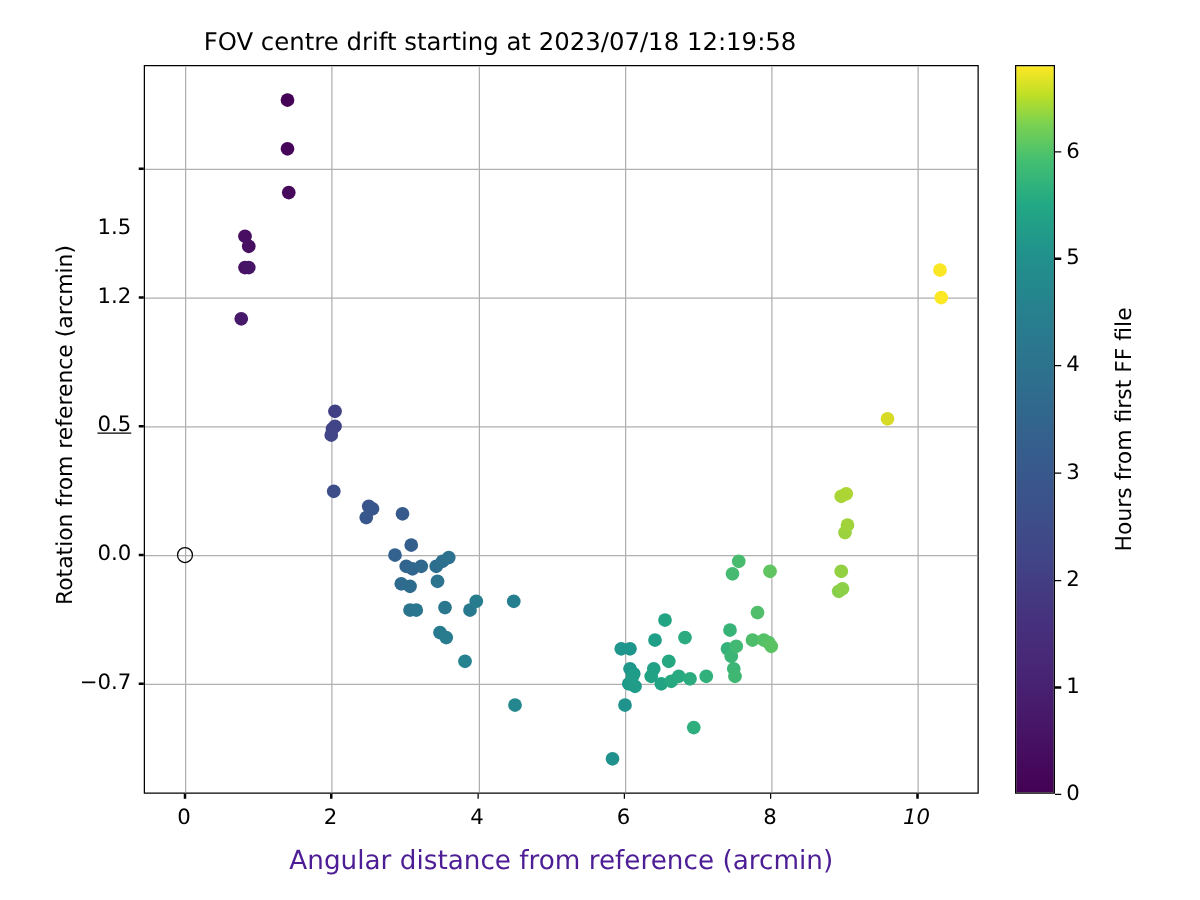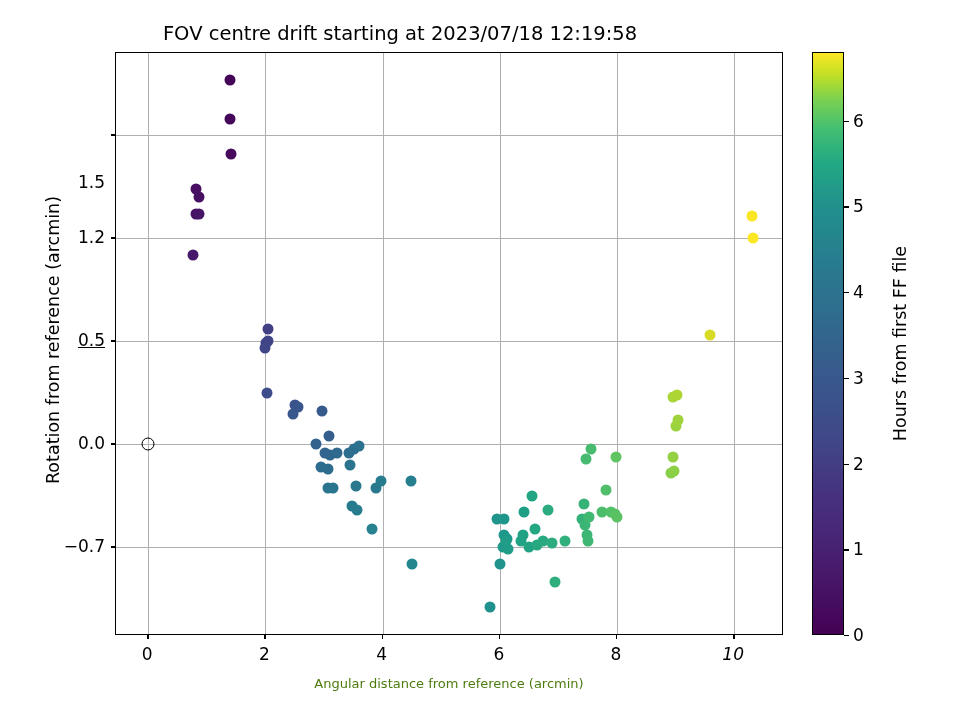--- a/index.html
+++ b/index.html
@@ -93,22 +93,22 @@
     transform: translateY(-50%);
     text-align: right;
     white-space: nowrap;
   }
   #xlabel {
     position: absolute;
     left: 115px;
     width: 668px;
     top: 676px;
     text-align: center;
-    font-size: 13px;
-    color: #4d7c0f;
+    font-size: 21px;
+    color: #4c1d95;
   }
   #ylabel {
     position: absolute;
     left: -239px;
     top: 330px;
     width: 583px;
     text-align: center;
     font-size: 17.5px;
     color: #000000;
     transform: rotate(-90deg);

